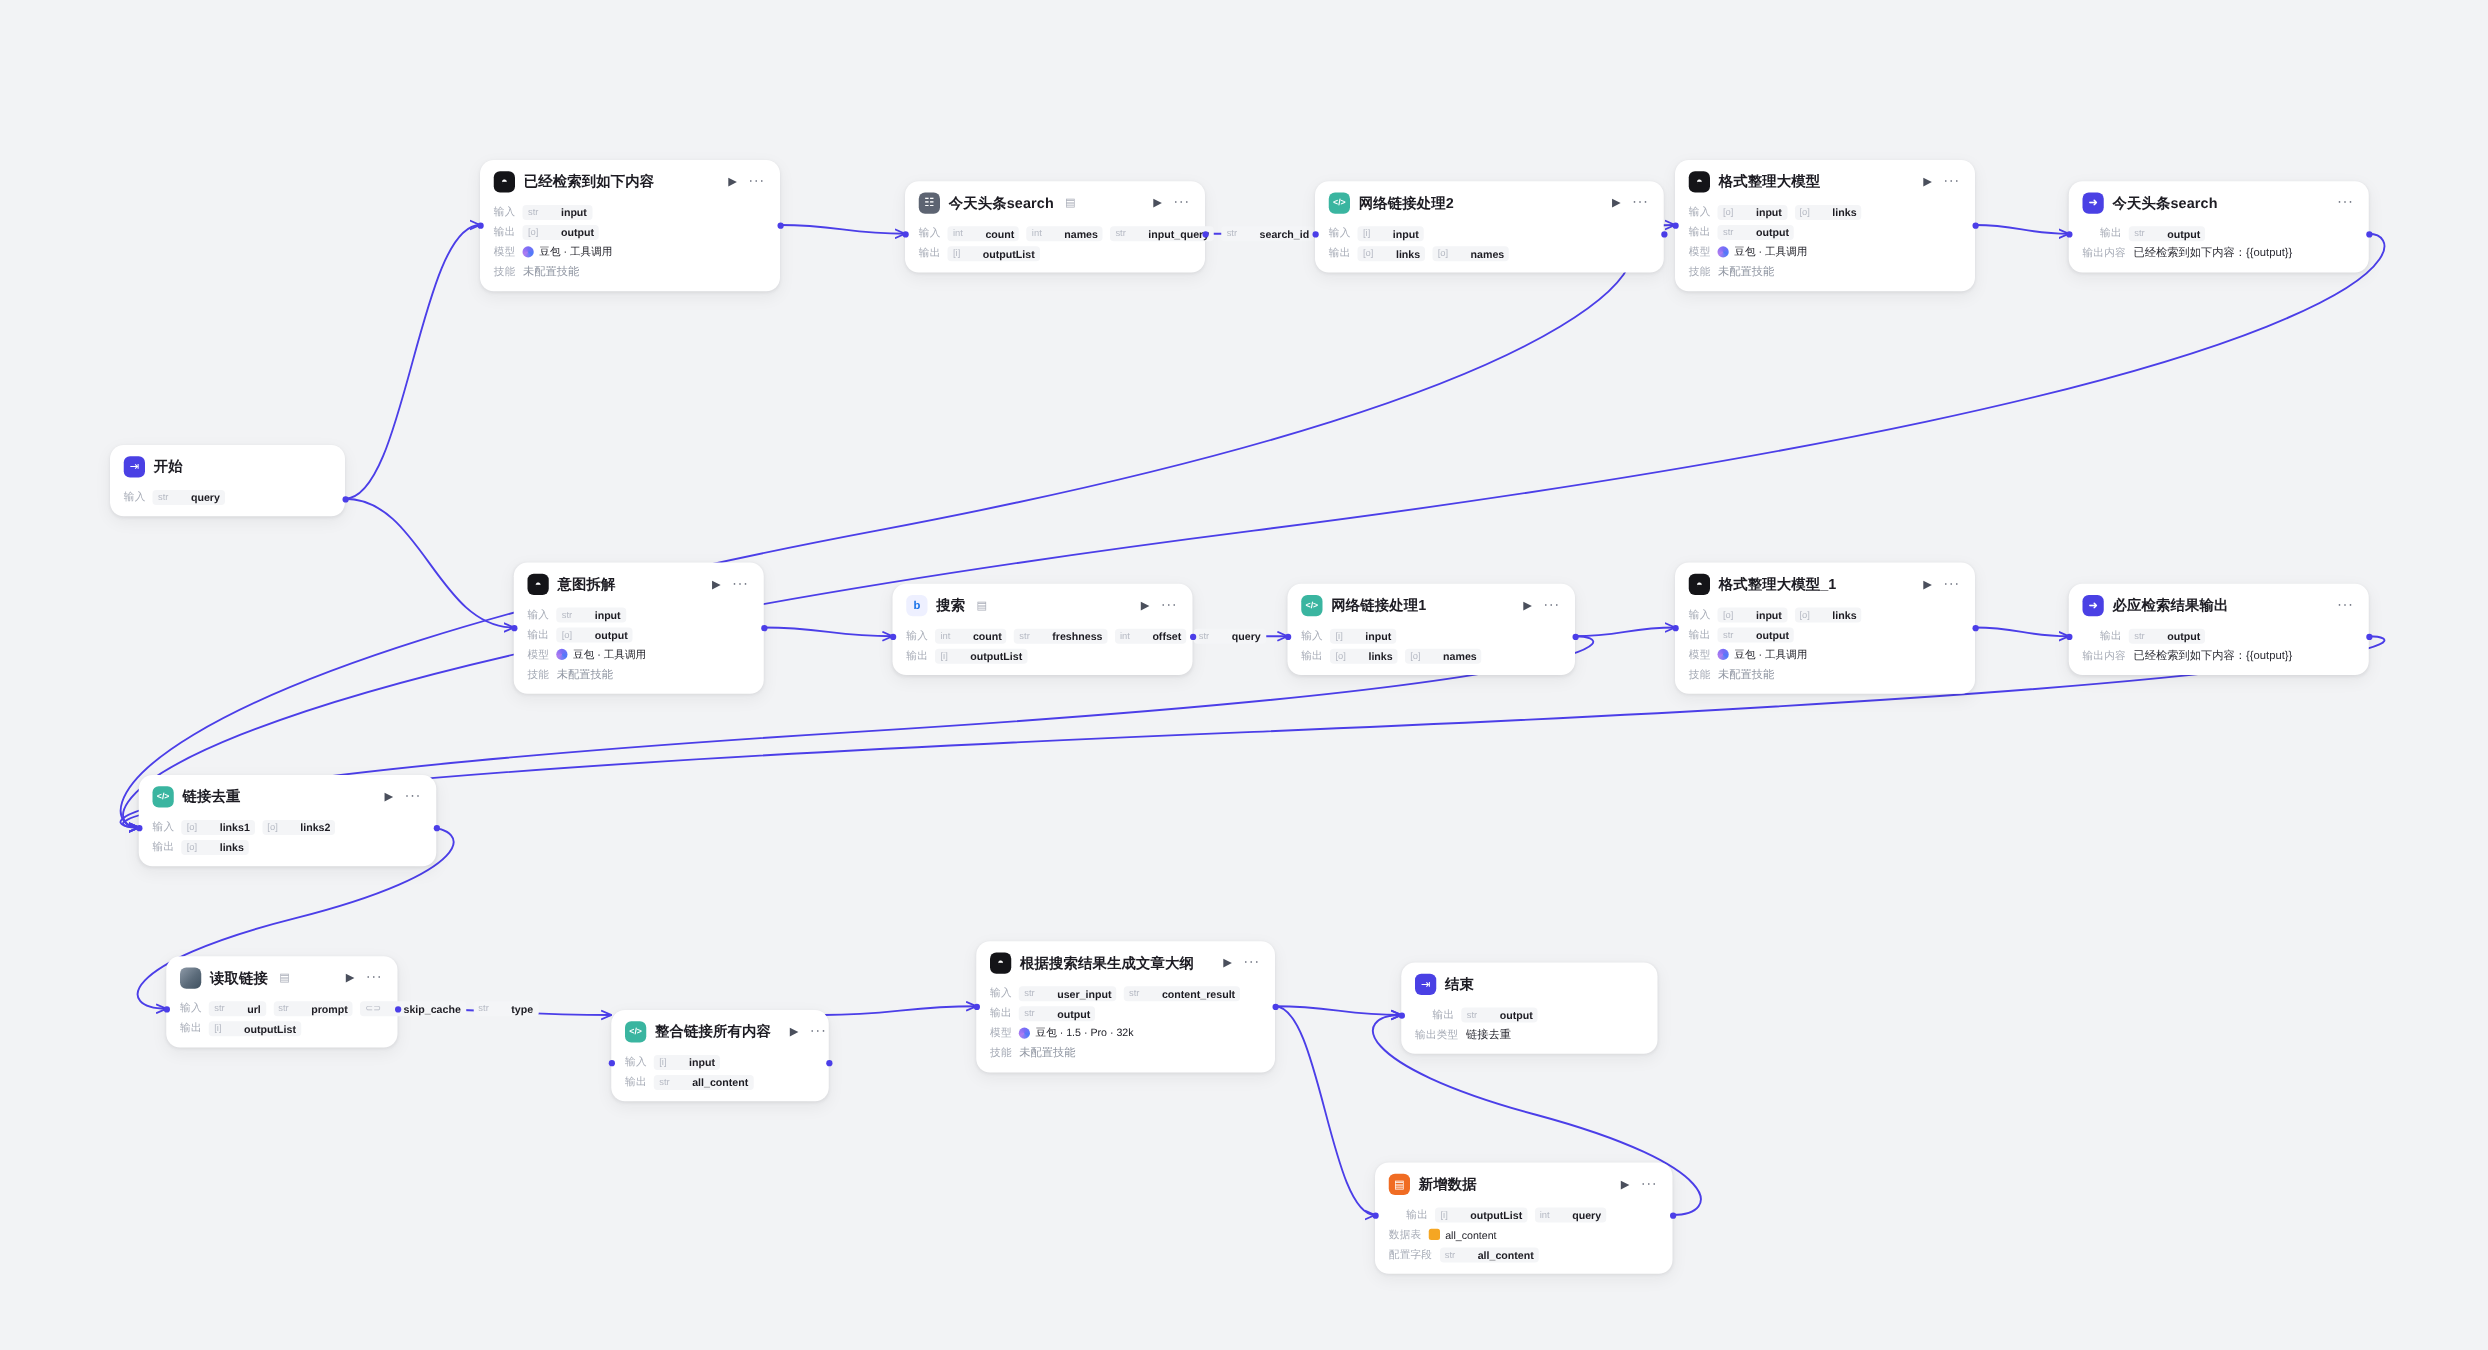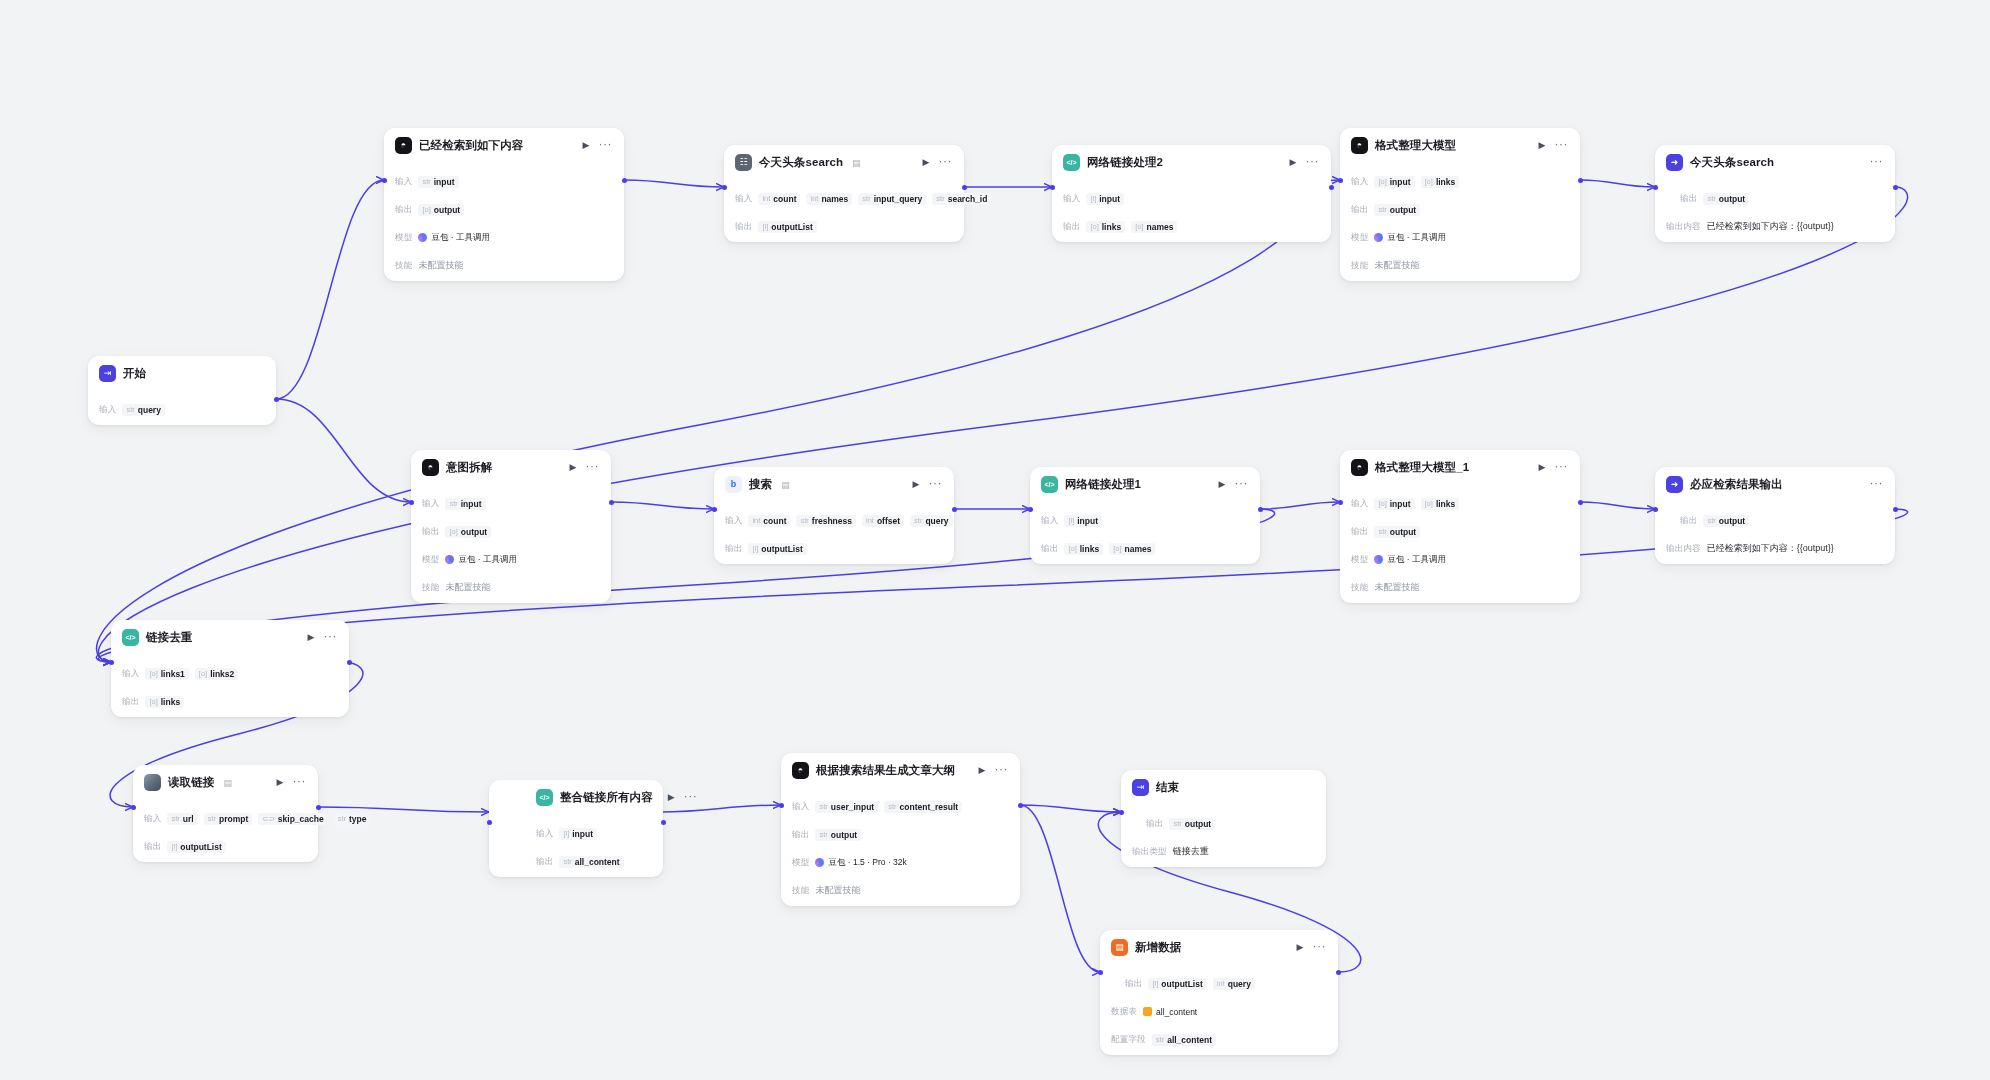--- a/index.html
+++ b/index.html
@@ -53,30 +53,30 @@
   }
   .head-sp { flex: 1 1 auto; }
   .ctrl {
     color: #4a4f5c; font-size: 9px; line-height: 1;
     padding: 0 1px; cursor: pointer;
   }
   .ctrl.dots { font-size: 12px; letter-spacing: .5px; color: #6a6f7d; position: relative; top: -2px; }
   .rows { padding: 0 11px 9px 11px; }
   .row {
     display: flex; align-items: center;
-    gap: 6px; margin-top: 15px;
+    gap: 6px; margin-top: 3px;
     min-height: 13px;
     text-align: center;
   }
   .rlabel {
     font-size: 8.5px; color: #a6abb6; white-space: nowrap;
     flex: 0 0 auto; letter-spacing: .2px;
   }
   .chip {
-    display: inline-flex; align-items: center; gap: 3px;
+    display: inline-flex; align-items: center; gap: 18px;
     background: #f4f5f7; border-radius: 3px;
     padding: 1px 4px;
     font-size: 8.5px; color: #1d1c23; font-weight: 700;
     white-space: nowrap;
   }
   .chip .ty { color: #b6bac4; font-weight: 400; font-size: 7.5px; }
   .plain {
     font-size: 9px; color: #9096a2; white-space: nowrap;
   }
   .plain.dark { color: #2b2b33; }
@@ -572,21 +572,21 @@
             <span class="rlabel">输出</span>
             <span class="chip">
               <span class="ty">[i]</span>
               <span>outputList</span>
             </span>
           </div>
         </div>
         <div class="port l" style="top: 39.5px;"></div>
         <div class="port r" style="top: 39.5px;"></div>
       </div>
-      <div class="node" style="left: 489px; top: 780px; width: 174px; padding-left: 36px;">
+      <div class="node" style="left: 489px; top: 808px; width: 174px;">
         <div class="node-head">
           <div class="node-ico ic-tool" style="font-size: 7px;">&lt;/&gt;</div>
           <div class="node-title">整合链接所有内容</div>
           <div class="head-sp"></div>
           <span class="ctrl">▶</span>
           <span class="ctrl dots">···</span>
         </div>
         <div class="rows">
           <div class="row">
             <span class="rlabel">输入</span>

